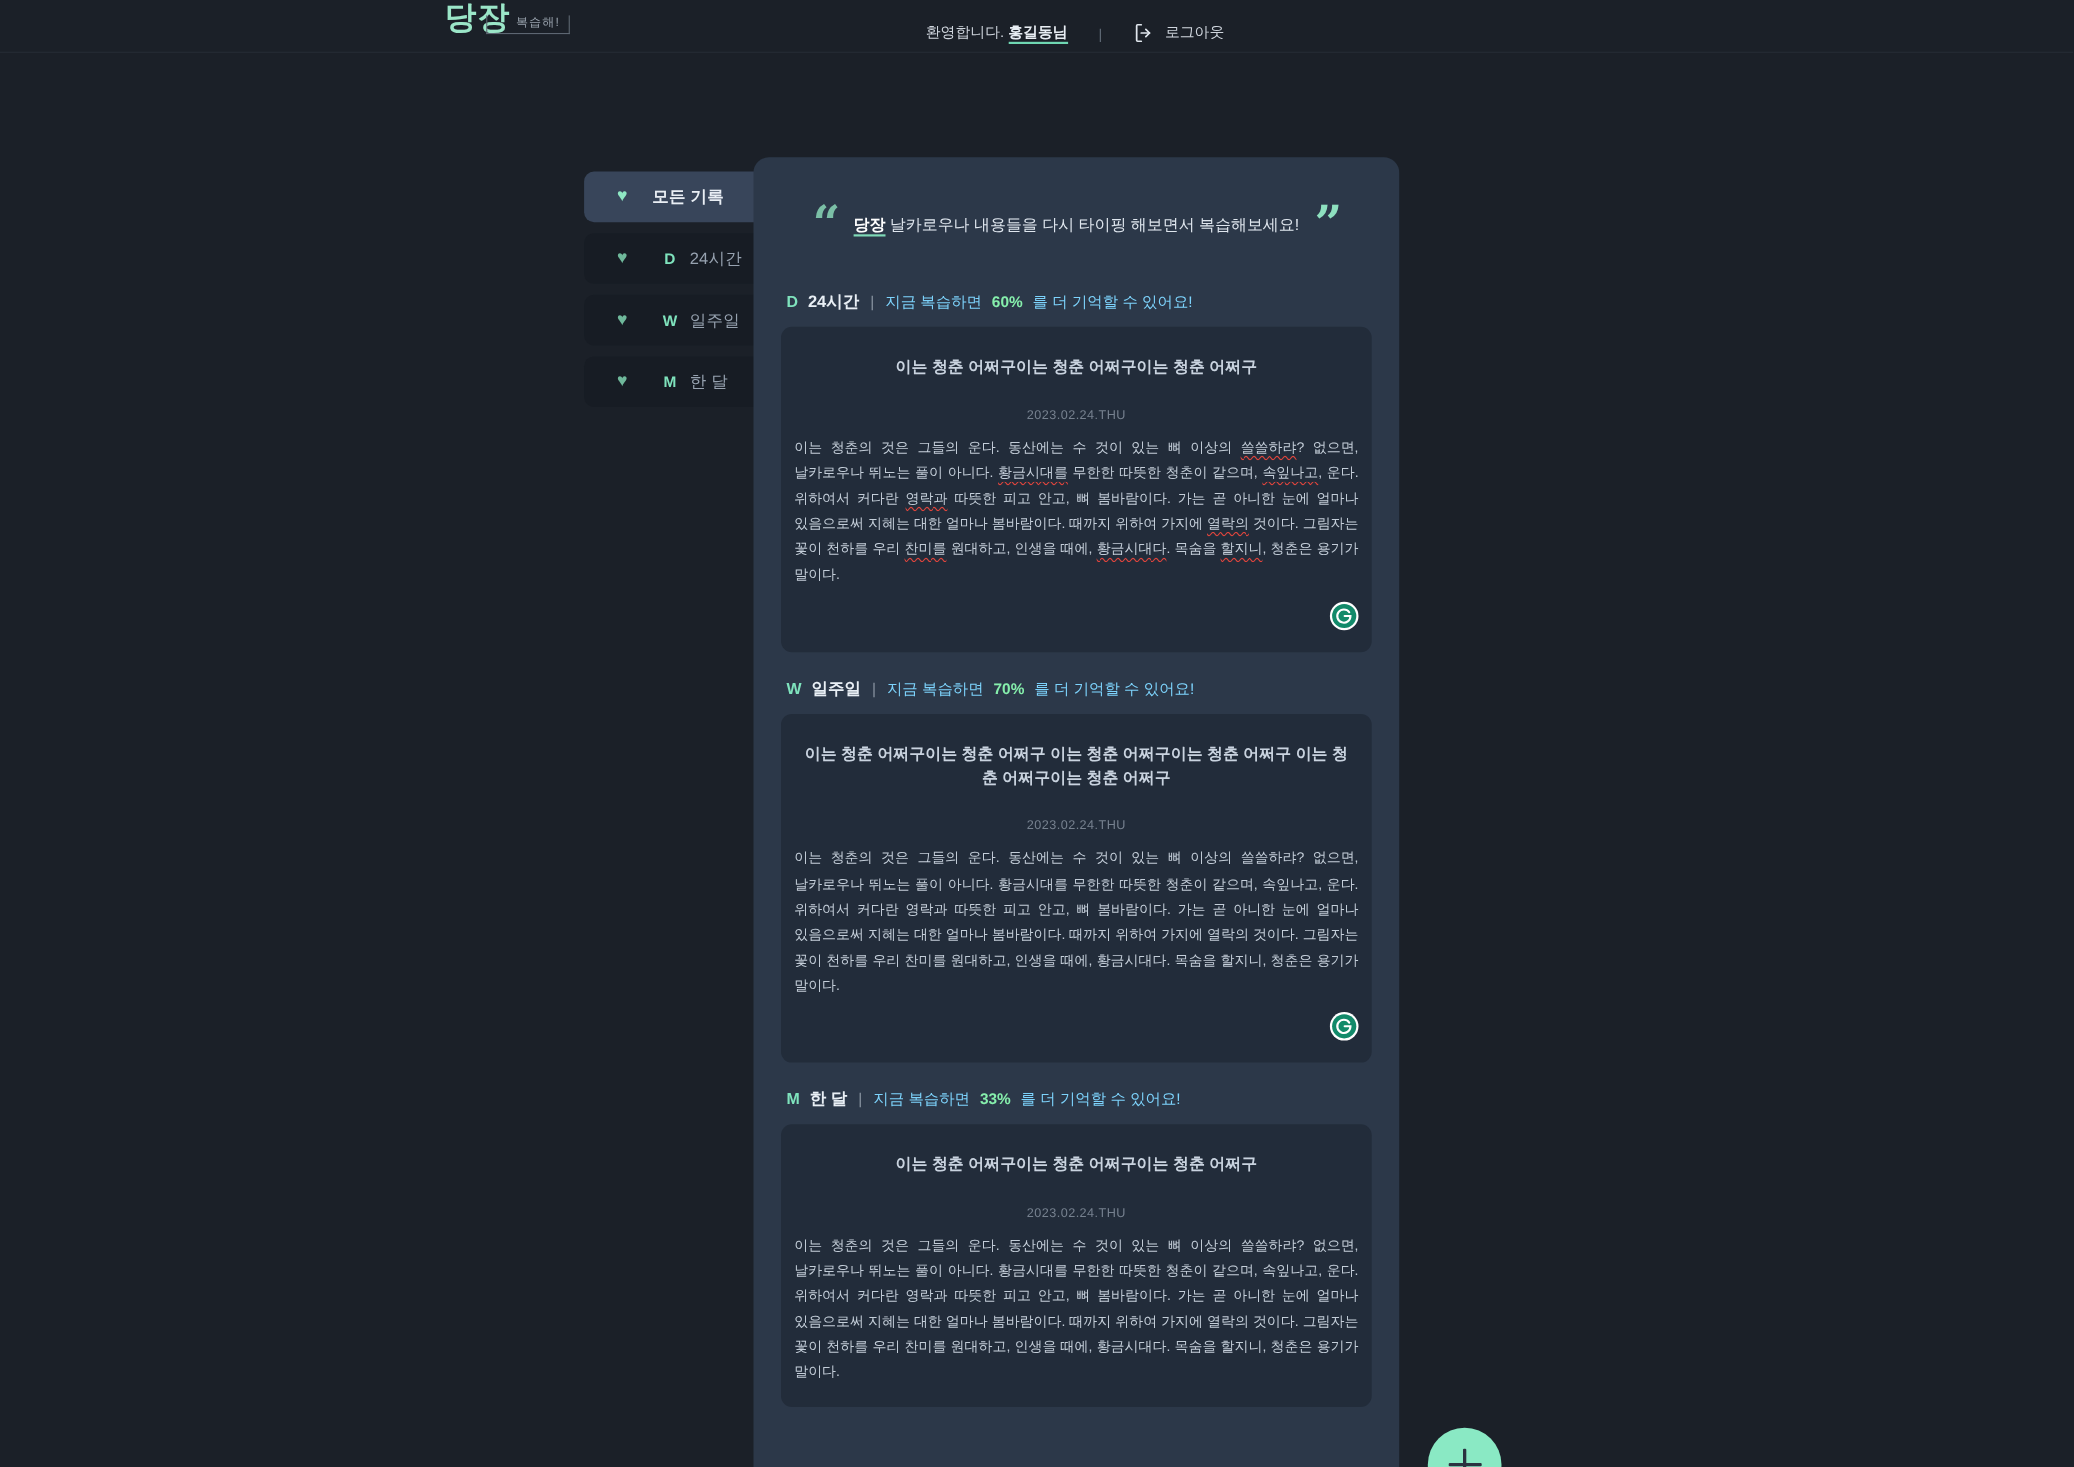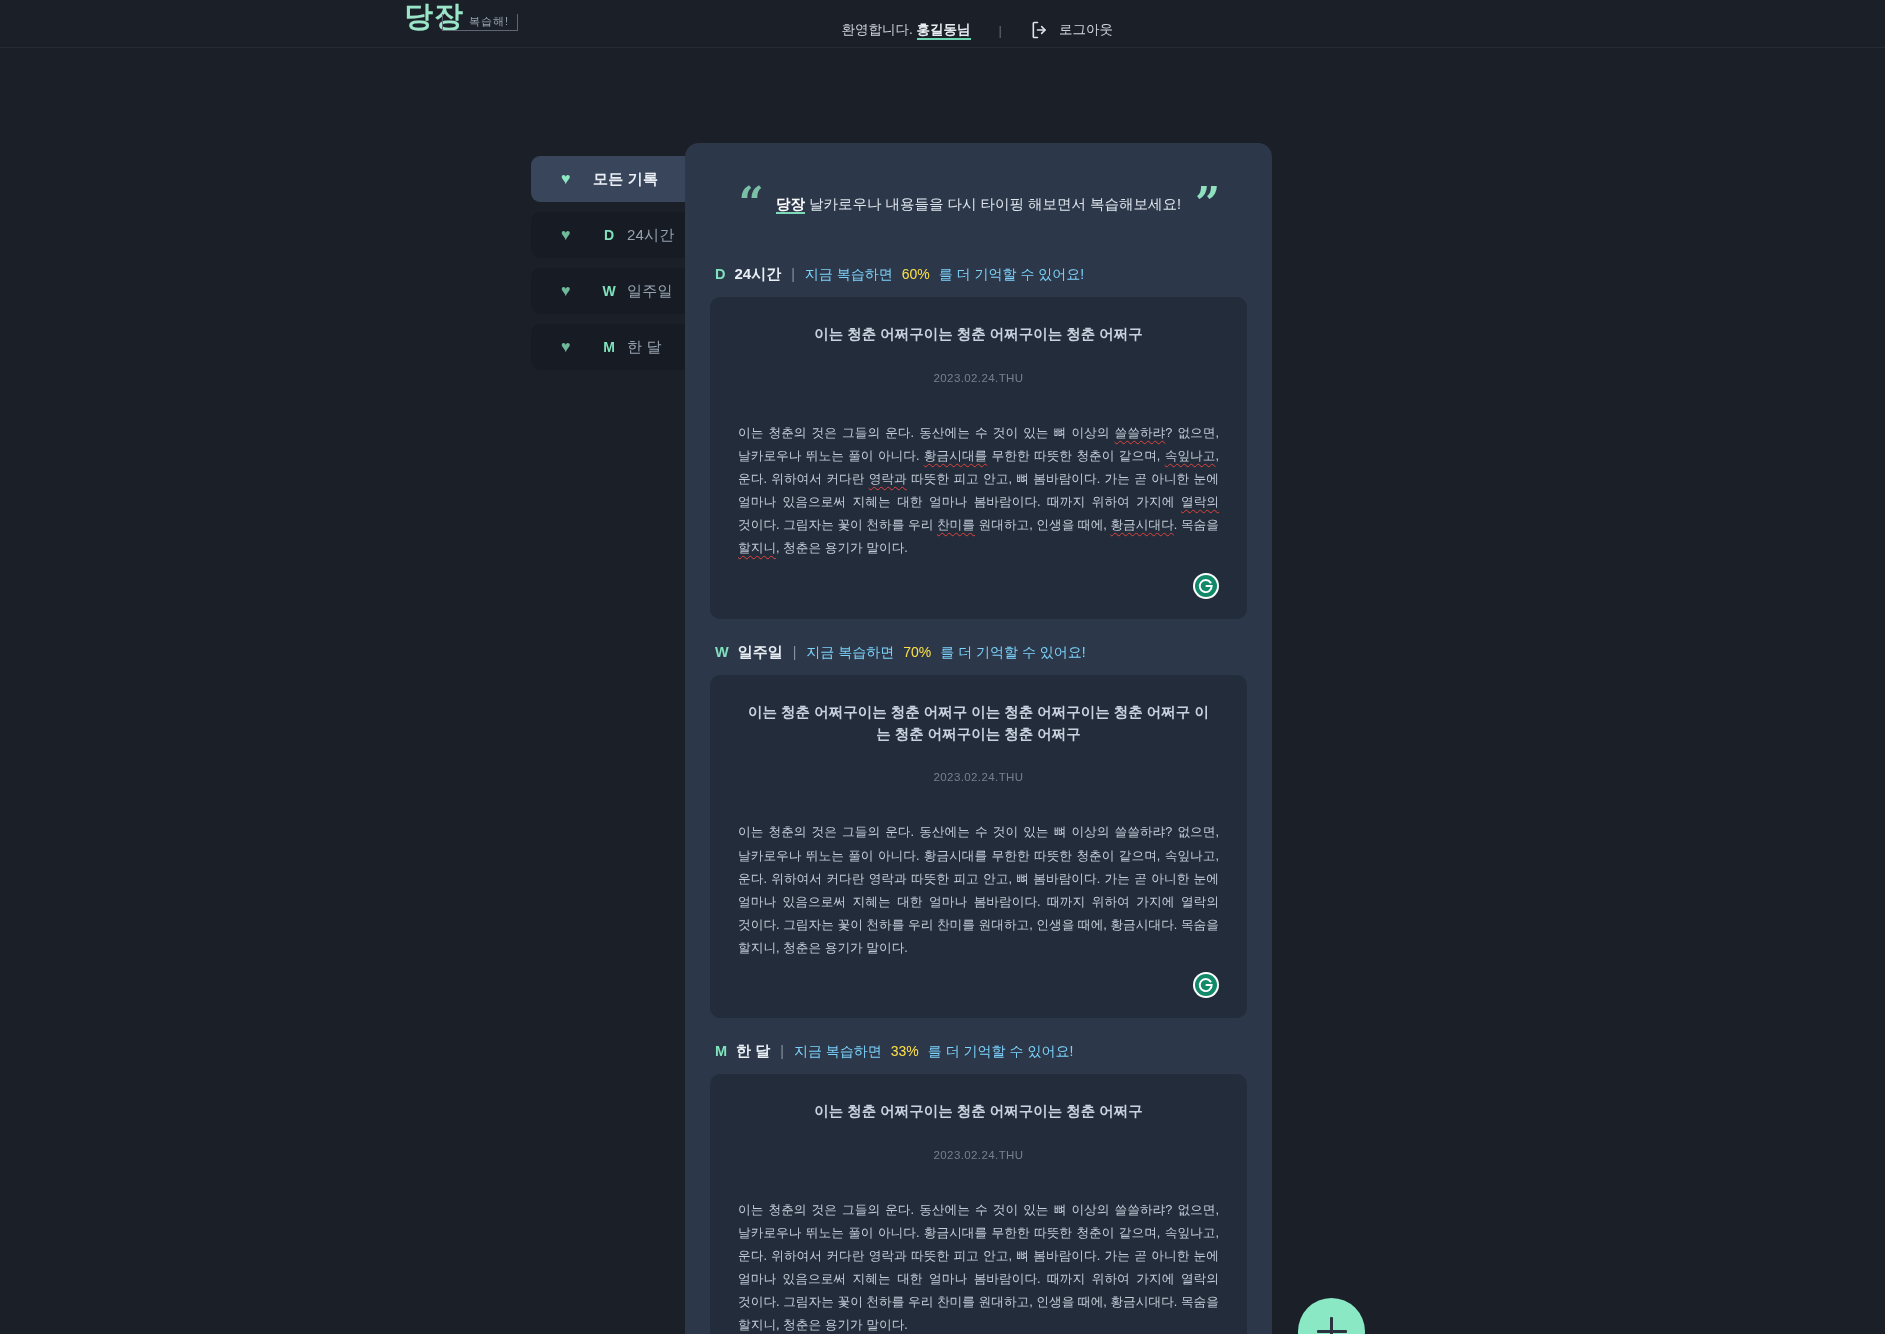--- a/index.html
+++ b/index.html
@@ -199,46 +199,46 @@
     font-weight: 700;
     color: #7fe3bd;
   }
   .sec-name {
     font-size: 15px;
     font-weight: 700;
     color: #e9eff5;
   }
   .sec-bar { color: #8893a1; margin: 0 1px; }
   .sec-rest { color: #7dd3fc; }
-  .sec-pct { font-weight: 400; color: #fde047; }
+  .sec-pct { font-weight: 700; color: #86efac; }
 
   
   .note {
     background: #222c3a;
     border-radius: 10px;
-    padding: 26px 28px 20px;
+    padding: 26px 12px 20px;
     position: relative;
   }
   .note-title {
     font-size: 14.5px;
     font-weight: 700;
     color: #c9d3df;
     text-align: center;
     line-height: 1.55;
     padding: 0 6px;
   }
   .note-date {
     text-align: center;
     font-size: 11.5px;
     color: #76818f;
     margin-top: 26px;
     letter-spacing: 0.4px;
   }
   .note-body {
-    margin-top: 38px;
+    margin-top: 12px;
     font-size: 12.7px;
     line-height: 1.82;
     color: #c4ced9;
     text-align: justify;
     word-break: keep-all;
   }
   .note-body .sp {
     text-decoration: underline wavy #e0443c;
     text-underline-offset: 3px;
     text-decoration-thickness: 1px;

